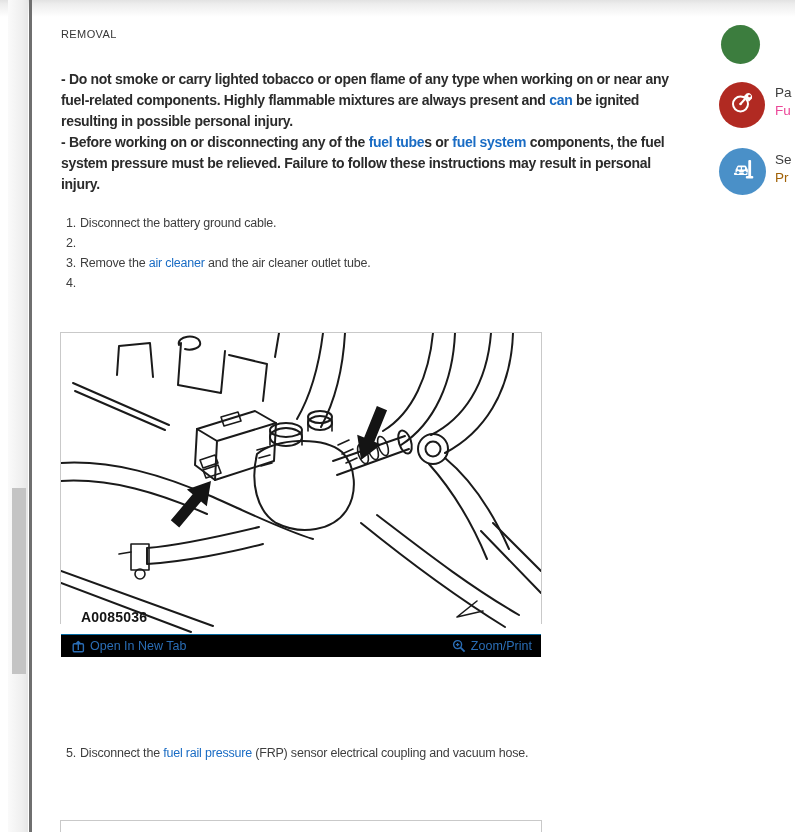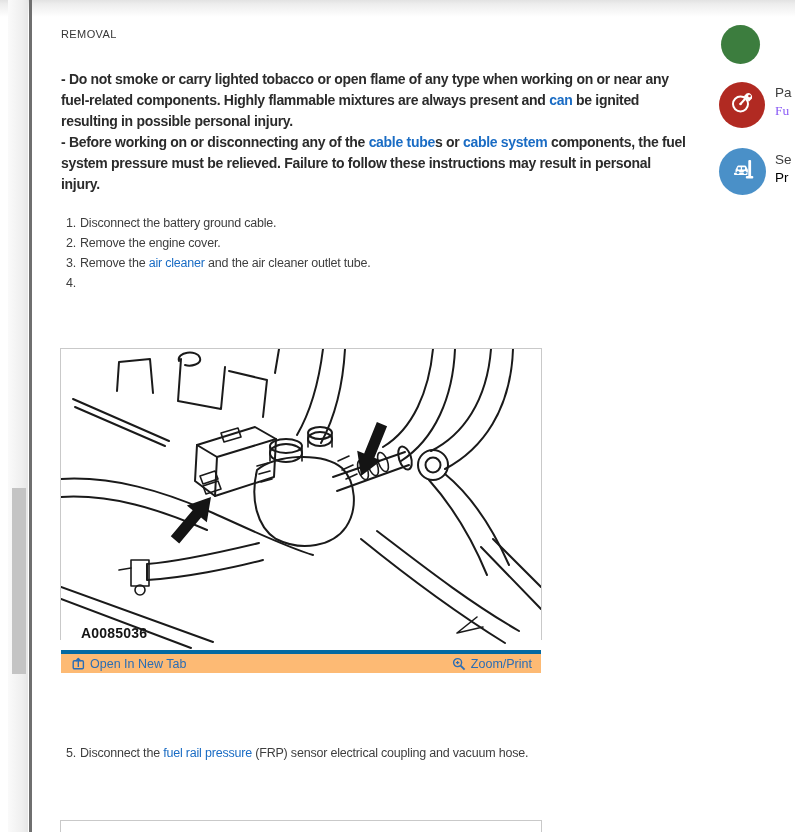--- a/index.html
+++ b/index.html
@@ -29,74 +29,73 @@
   .warning-block { position:absolute; left:61px; top:69px; width:627px; color:#2b2b2b; }
   .warning-label { font-size:12.5px; font-weight:bold; margin-bottom:7px; }
   .warning-line { font-size:14px; font-weight:bold; line-height:21px; letter-spacing:-0.3px; }
   a.inline-link { color:#1a6cc4; text-decoration:none; cursor:pointer; }
 
   .steps { position:absolute; left:61px; top:213px; font-size:12.5px; color:#3e3e3e; letter-spacing:-0.2px; }
   .step-row { display:flex; line-height:20px; }
   .step-num { width:15px; text-align:right; margin-right:4px; flex:none; }
 
   .figure-card { position:absolute; left:60px; width:482px; border:1px solid #c9c9c9; background:#fff; }
-  .figure-card.first { top:348px; height:292px; }
+  .figure-card.first { top:332px; height:292px; }
   .figure-card.second { top:820px; height:40px; }
   .figure-image { position:relative; width:480px; height:301px; background:#fff; overflow:hidden; }
   .figure-label { position:absolute; left:20px; bottom:9px; font-size:14px; font-weight:bold; color:#141414; letter-spacing:.2px; }
-  .figure-bar { height:23px; background:#fdba74; border-top:4px solid #0369a1;
+  .figure-bar { height:23px; background:#000000; border-top:1px solid #0369a1;
     display:flex; align-items:center; justify-content:space-between; padding:0 9px 0 11px; }
   .bar-link { display:flex; align-items:center; gap:5px; font-size:12.5px; color:#2a6db5; text-decoration:none; cursor:pointer; }
   .bar-link svg { display:block; }
 
   .step5 { position:absolute; left:61px; top:743px; font-size:12.5px; color:#3e3e3e; letter-spacing:-0.2px; display:flex; line-height:20px; }
 
   
   .rail { position:absolute; left:700px; top:0; width:95px; height:300px; z-index:4;margin-top:48px; }
   .badge { position:absolute; border-radius:50%; display:flex; align-items:center; justify-content:center; cursor:pointer; }
   .badge-green { left:21px; top:-23px; width:39px; height:39px; background:#3c7d3e; }
   .badge-red   { left:19px; top:34px;  width:46px; height:46px; background:#b12a22; }
   .badge-blue  { left:19px; top:100px; width:47px; height:47px; background:#4a90c8; }
   .rail-text { position:absolute; left:75px; width:20px; overflow:hidden; white-space:nowrap;
     font-size:13.5px; line-height:18px; }
   .rail-text.t1 { top:36px; }
   .rail-text.t2 { top:103px; }
   .rail-line-dark { color:#3d3d3d; }
-  .rail-line-link { color:#8b5cf6; cursor:pointer;font-family:Liberation Serif, serif; }
-  .rail-line-gray { color:#000000; }
+  .rail-line-link { color:#ec4899; cursor:pointer; }
+  .rail-line-gray { color:#a16207; }
 </style>
 </head>
 <body>
 
 <div class="screen">
 
   <div class="top-shade"></div>
 
   <div class="left-scroll">
     <div class="scroll-thumb"></div>
   </div>
   <div class="panel-divider"></div>
 
   <div class="content">
 
     <div class="page-title">REMOVAL</div>
 
     <div class="warning-block">
       <div class="warning-line"><span> -  Do not smoke or carry lighted tobacco or open flame of any type when working on or near any fuel-related components. Highly flammable mixtures are always present and </span><a class="inline-link">can</a><span> be ignited resulting in possible personal injury.</span></div>
-      <div class="warning-line"><span> -  Before working on or disconnecting any of the </span><a class="inline-link">cable tube</a><span>s or </span><a class="inline-link">cable system</a><span> components, the fuel system pressure must be relieved. Failure to follow these instructions may result in personal injury.</span></div>
+      <div class="warning-line"><span> -  Before working on or disconnecting any of the </span><a class="inline-link">fuel tube</a><span>s or </span><a class="inline-link">fuel system</a><span> components, the fuel system pressure must be relieved. Failure to follow these instructions may result in personal injury.</span></div>
     </div>
 
     <div class="steps">
       <div class="step-row">
         <span class="step-num">1.</span>
         <span>Disconnect the battery ground cable.</span>
       </div>
       <div class="step-row">
         <span class="step-num">2.</span>
-        <span>Remove the engine cover.</span>
       </div>
       <div class="step-row">
         <span class="step-num">3.</span>
         <span><span>Remove the </span><a class="inline-link">air cleaner</a><span> and the air cleaner outlet tube.</span></span>
       </div>
       <div class="step-row">
         <span class="step-num">4.</span>
       </div>
     </div>
 

